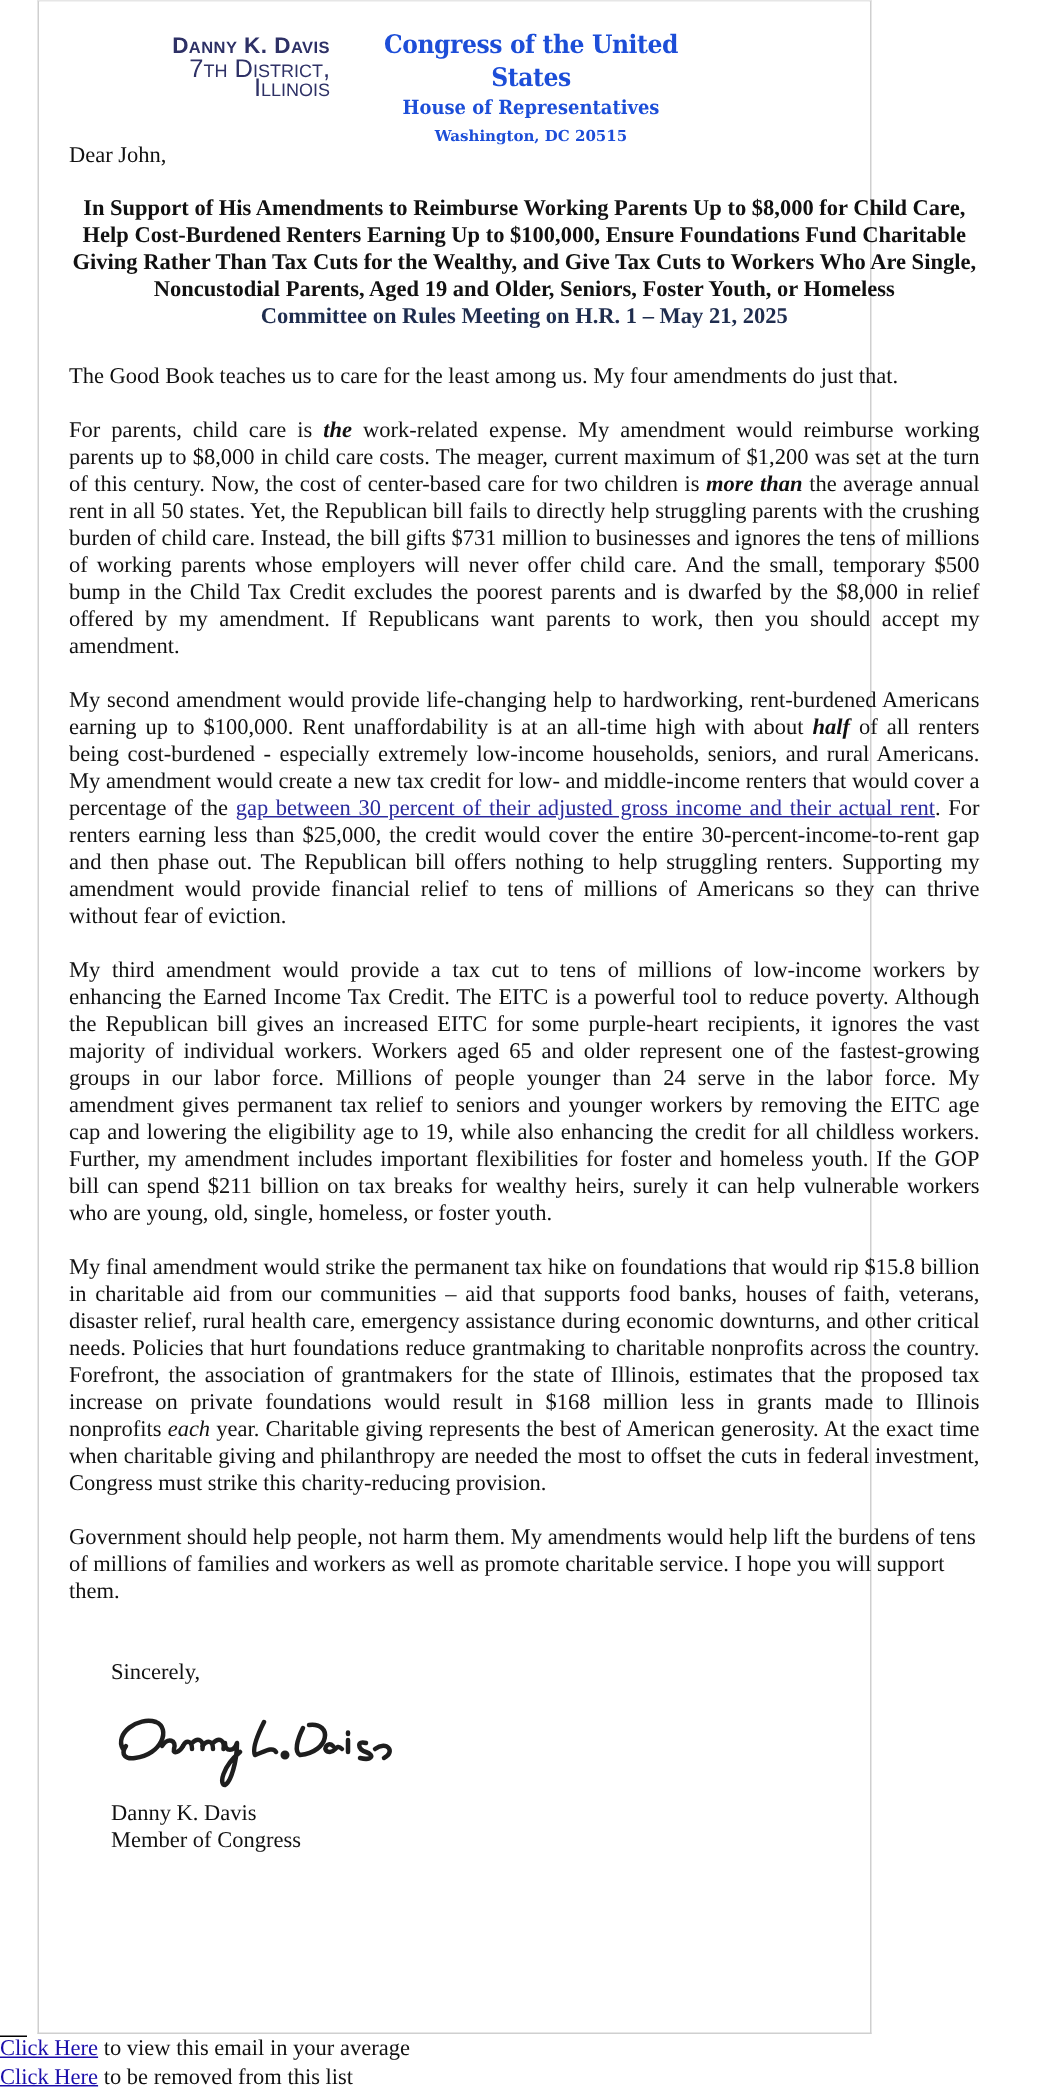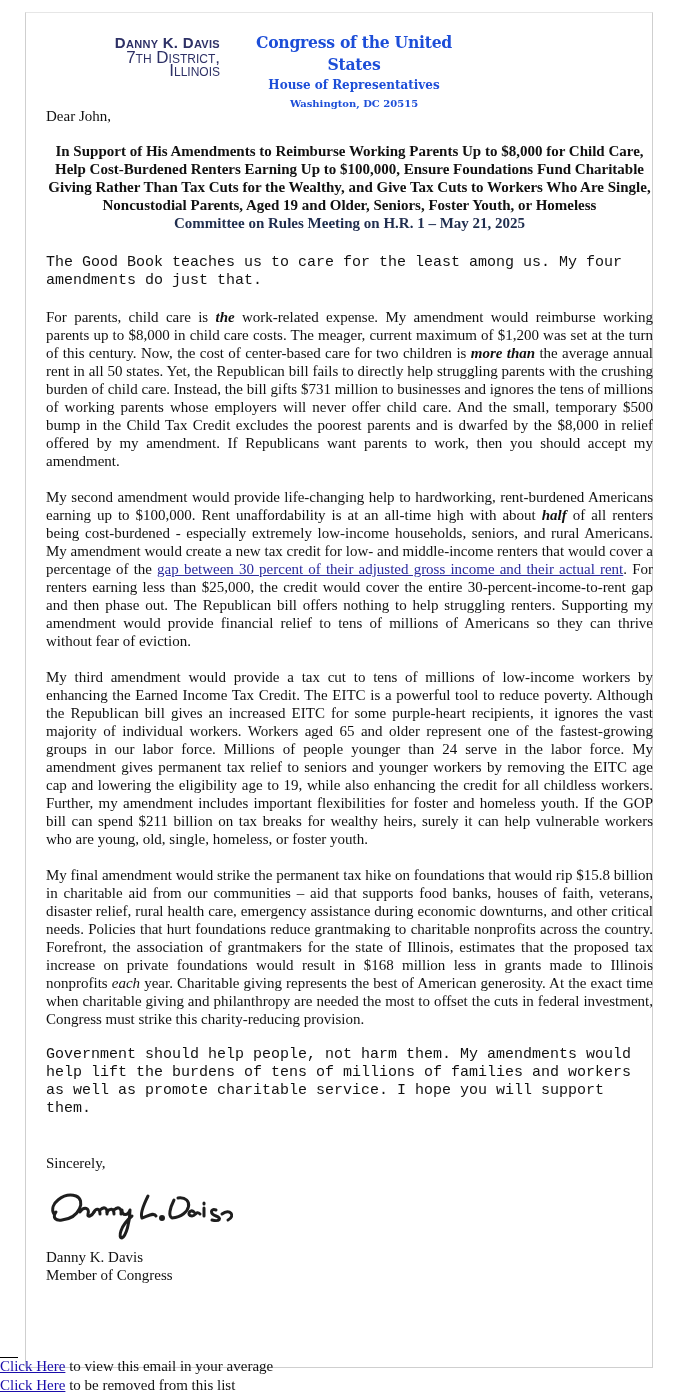--- a/index.html
+++ b/index.html
@@ -1,39 +1,39 @@
 <!DOCTYPE html>
 <html><head>
 <meta charset="utf-8">
 <style>
   html, body { margin: 0; padding: 0; background: #ffffff; }
   body { width: 700px; height: 1395px; position: relative; overflow: hidden;
          font-family: "Liberation Serif", "DejaVu Serif", serif; color: #111; }
-  .frame { position: absolute; left: 25px; top: 12px; width: 628px; height: 1356px;
+  .frame { position: absolute; left: 25px; top: 0; width: 556px; height: 1356px;
            border: 1px solid #cfcfcf; border-top: 1px solid #e6e6e6; box-sizing: border-box; }
   .letterhead { position: absolute; left: 0; top: 18px; width: 100%; height: 70px; }
   .lh-left { position: absolute; left: 48px; top: 3px; text-align: right; width: 146px; }
   .lh-name { font-family: "Liberation Sans", "DejaVu Sans", sans-serif; font-weight: bold;
              color: #2e3166; font-size: 15px; letter-spacing: 0.3px; font-variant: small-caps; line-height: 17px; }
   .lh-district { font-family: "Liberation Sans", "DejaVu Sans", sans-serif; color: #2e3166;
                  font-size: 17px; font-variant: small-caps; line-height: 13px; }
   .lh-right { position: absolute; left: 198px; top: 0; width: 260px; text-align: center; color: #1d4ed8; }
   .lh-congress { font-family: "DejaVu Serif", serif; font-weight: bold; font-size: 17px;
                  letter-spacing: -0.3px; line-height: 22px; transform: scaleX(0.92); }
   .lh-house { font-family: "DejaVu Serif", serif; font-weight: bold; font-size: 13px; line-height: 20px;
               transform: scaleX(0.92); }
   .lh-city { font-family: "DejaVu Serif", serif; font-size: 10px; line-height: 18px; font-weight: bold; }
   .content { position: absolute; left: 20px; top: 94px; width: 607px; font-size: 15px; line-height: 18px; }
   .salutation { margin: 0 0 17px 0; }
   .title-block { text-align: center; font-weight: bold; font-size: 15px; line-height: 18px; margin-bottom: 22px; }
   .title-block .navy { color: #1f2d4e; }
   p.body { margin: 0 0 18px 0; text-align: justify; font-size: 15px; line-height: 18px; }
-  p.left { text-align: left; font-family: Liberation Mono, monospace; }
+  p.left { text-align: left; }
   a.inline-link { color: #1a0dab; text-decoration: underline; color: #2a2a9e; }
-  .closing { margin-top: 36px; }
+  .closing { margin-top: 36px; margin-left: 28px; }
   .signature { display: block; margin: 14px 0 0 -2px; width: 200px; height: 60px; }
   .signer { margin-top: 2px; line-height: 18px; }
   .footer { position: absolute; left: 0; top: 1357px; font-size: 15px; line-height: 19px; }
   .footer a { color: #1a0dab; text-decoration: underline; text-align: right; }
   .footer .rule { position: absolute; left: 0; top: 0; width: 18px; height: 1px; background: #000; }
 </style>
 </head>
 <body>
 
 <div class="frame">

